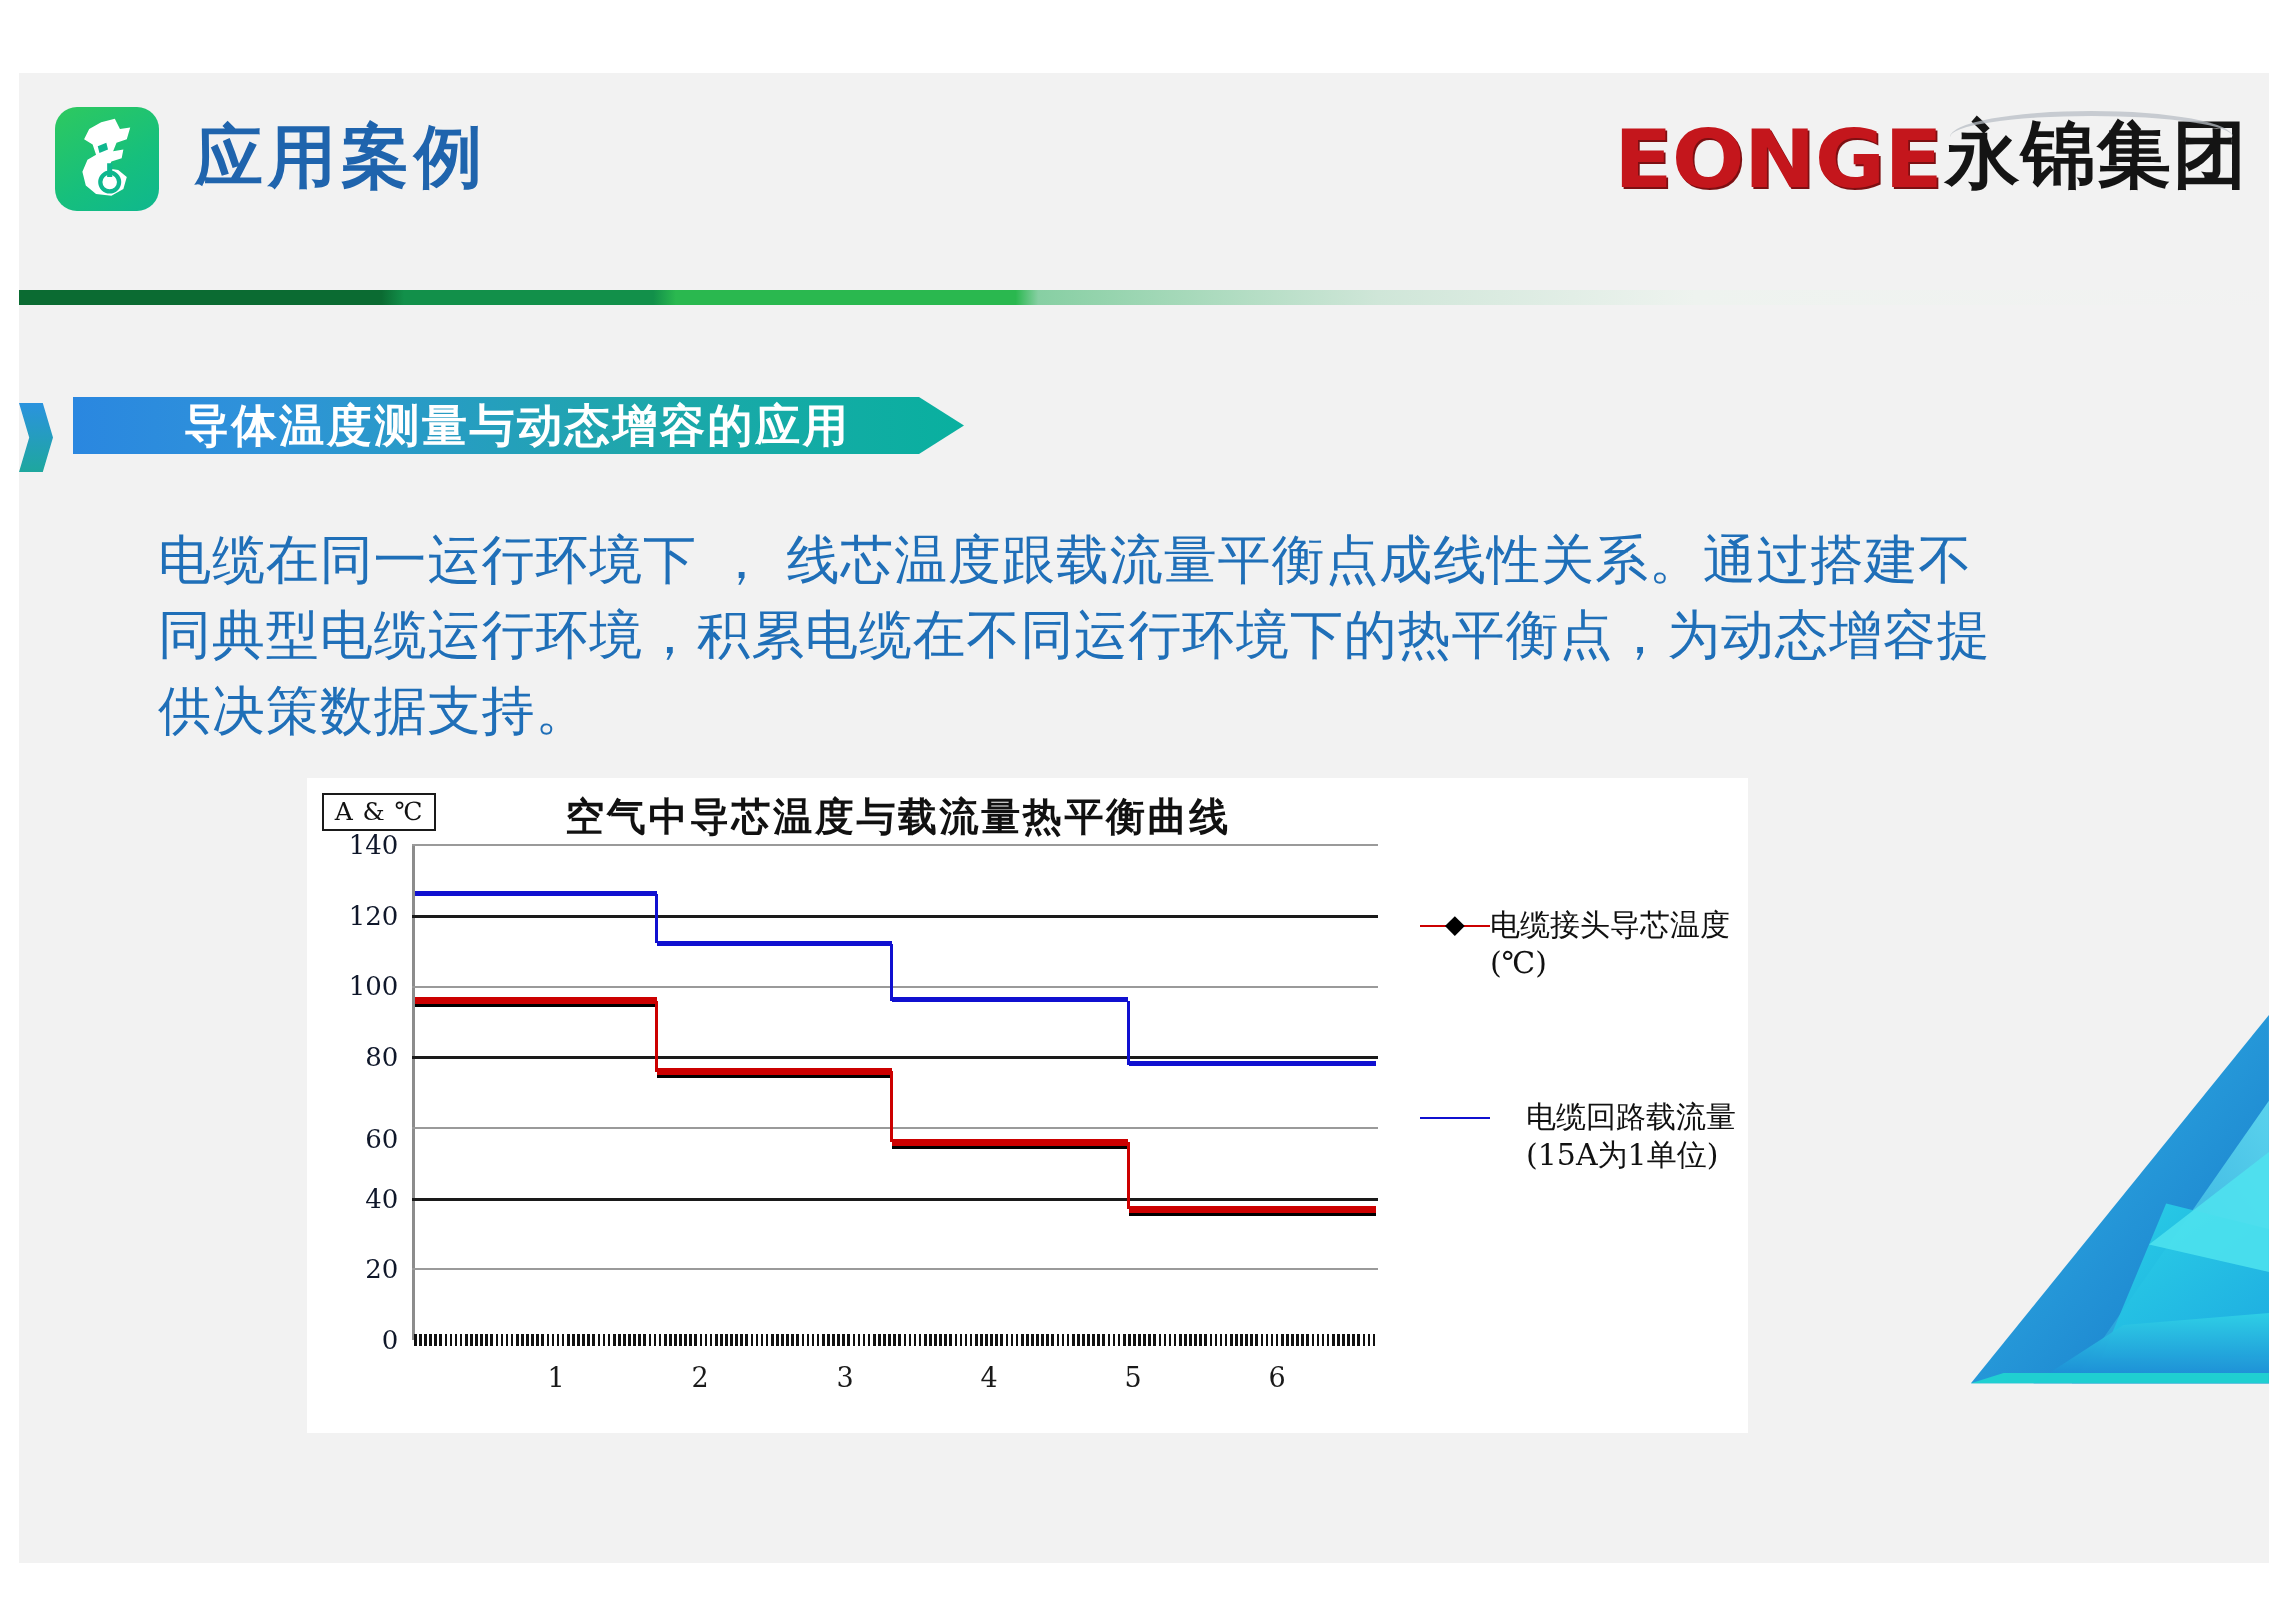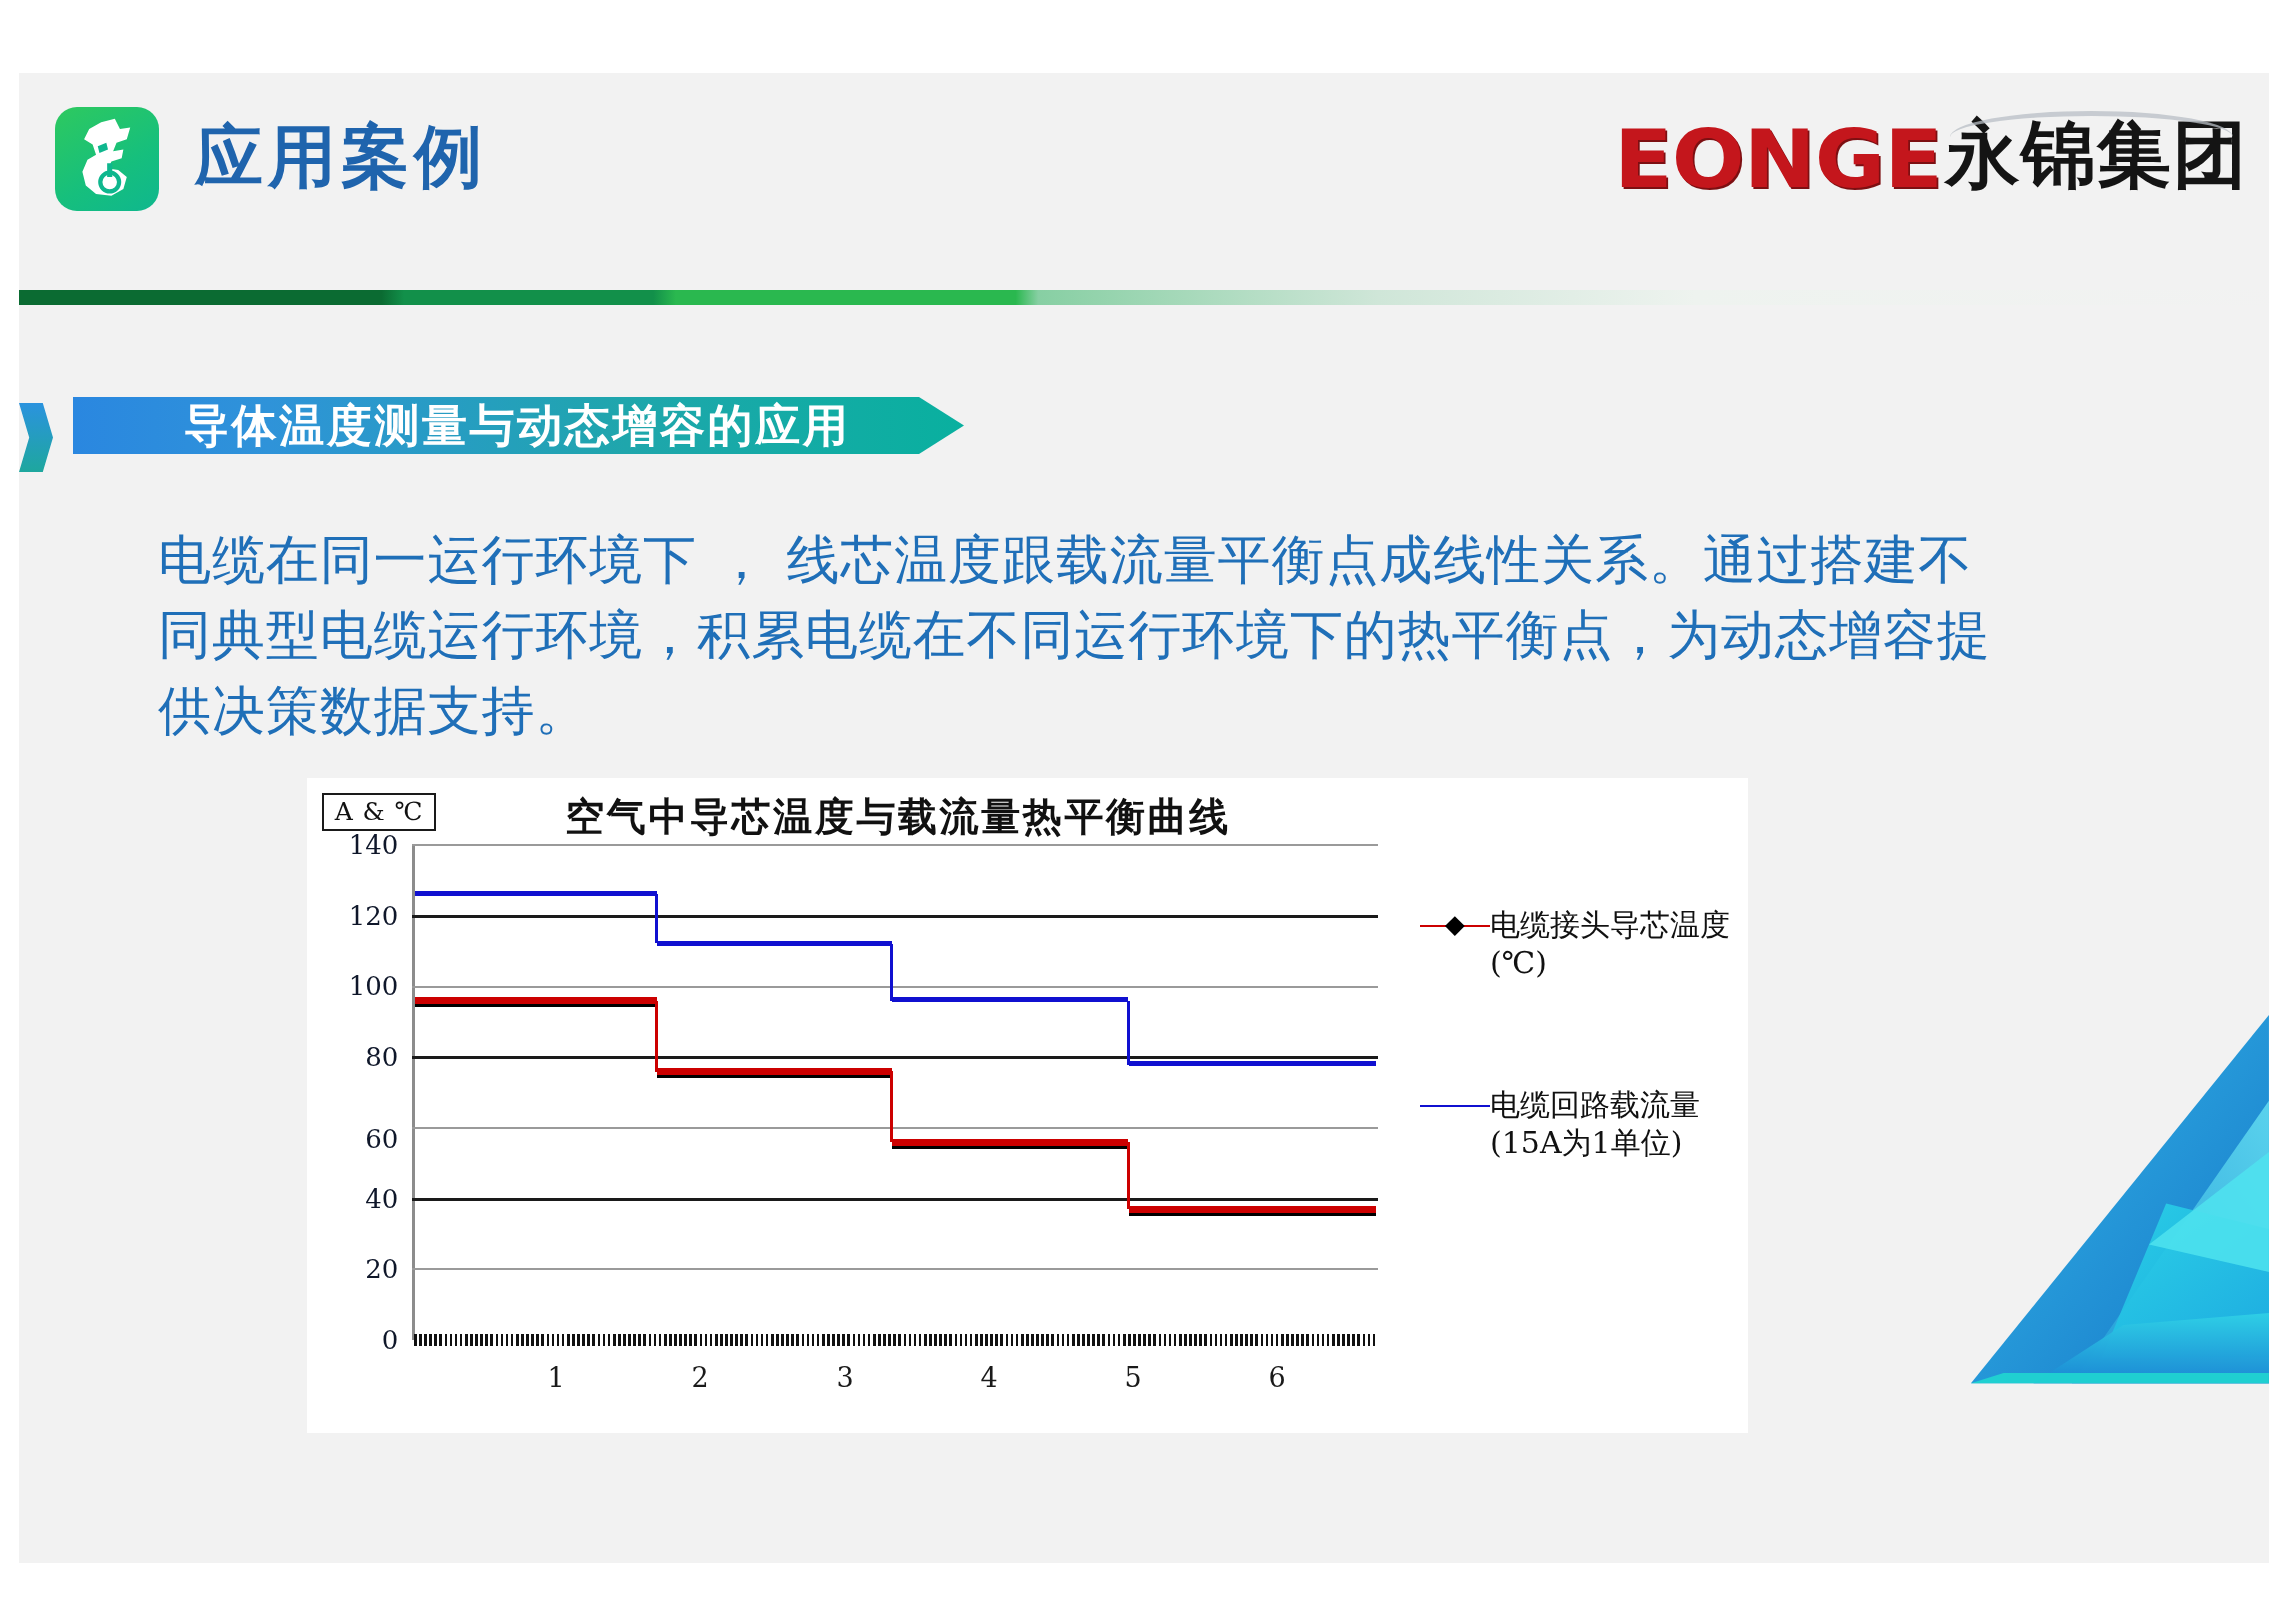--- a/index.html
+++ b/index.html
@@ -224,21 +224,21 @@
       </div>
 
     <div class="legend" id="legend">
         <div class="legend-item" style="top: 128px;">
           <span class="legend-swatch">
             <span class="ln" style="background:#cc0000"></span>
             <span class="mk"></span>
           </span>
           <span class="legend-label">电缆接头导芯温度(℃)</span>
         </div>
-        <div class="legend-item" style="top: 308px;">
+        <div class="legend-item" style="top: 320px; gap: 36px;">
           <span class="legend-swatch">
             <span class="ln" style="background:#1010d0"></span>
           </span>
           <span class="legend-label">电缆回路载流量(15A为1单位)</span>
         </div>
       </div>
   </div>
 
   <div class="deco">
     <svg width="317" height="548" viewBox="0 0 370 640" aria-hidden="true">

